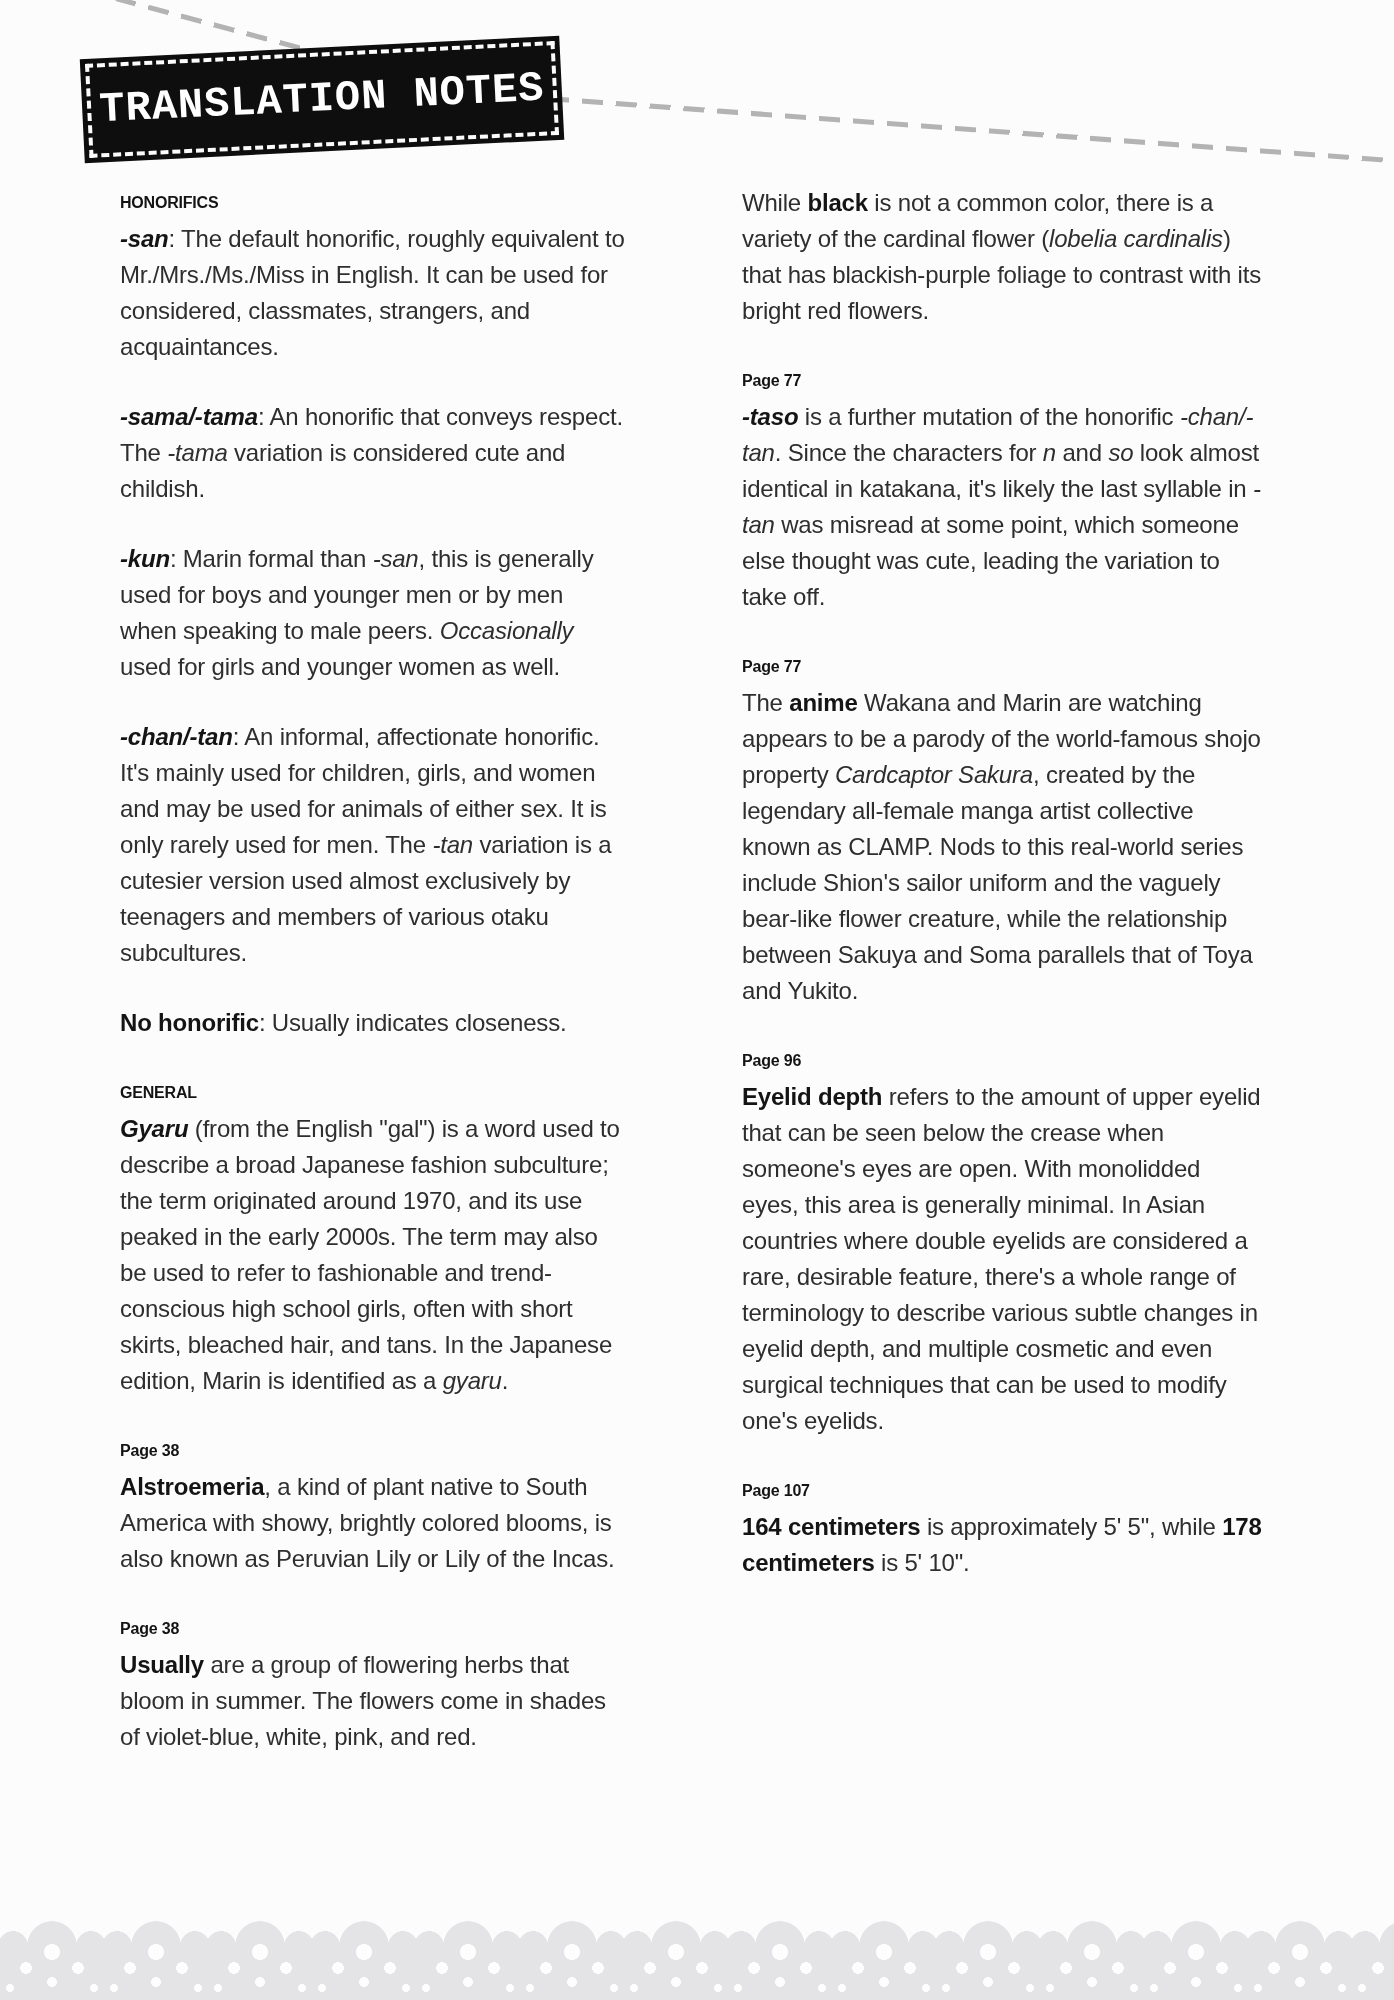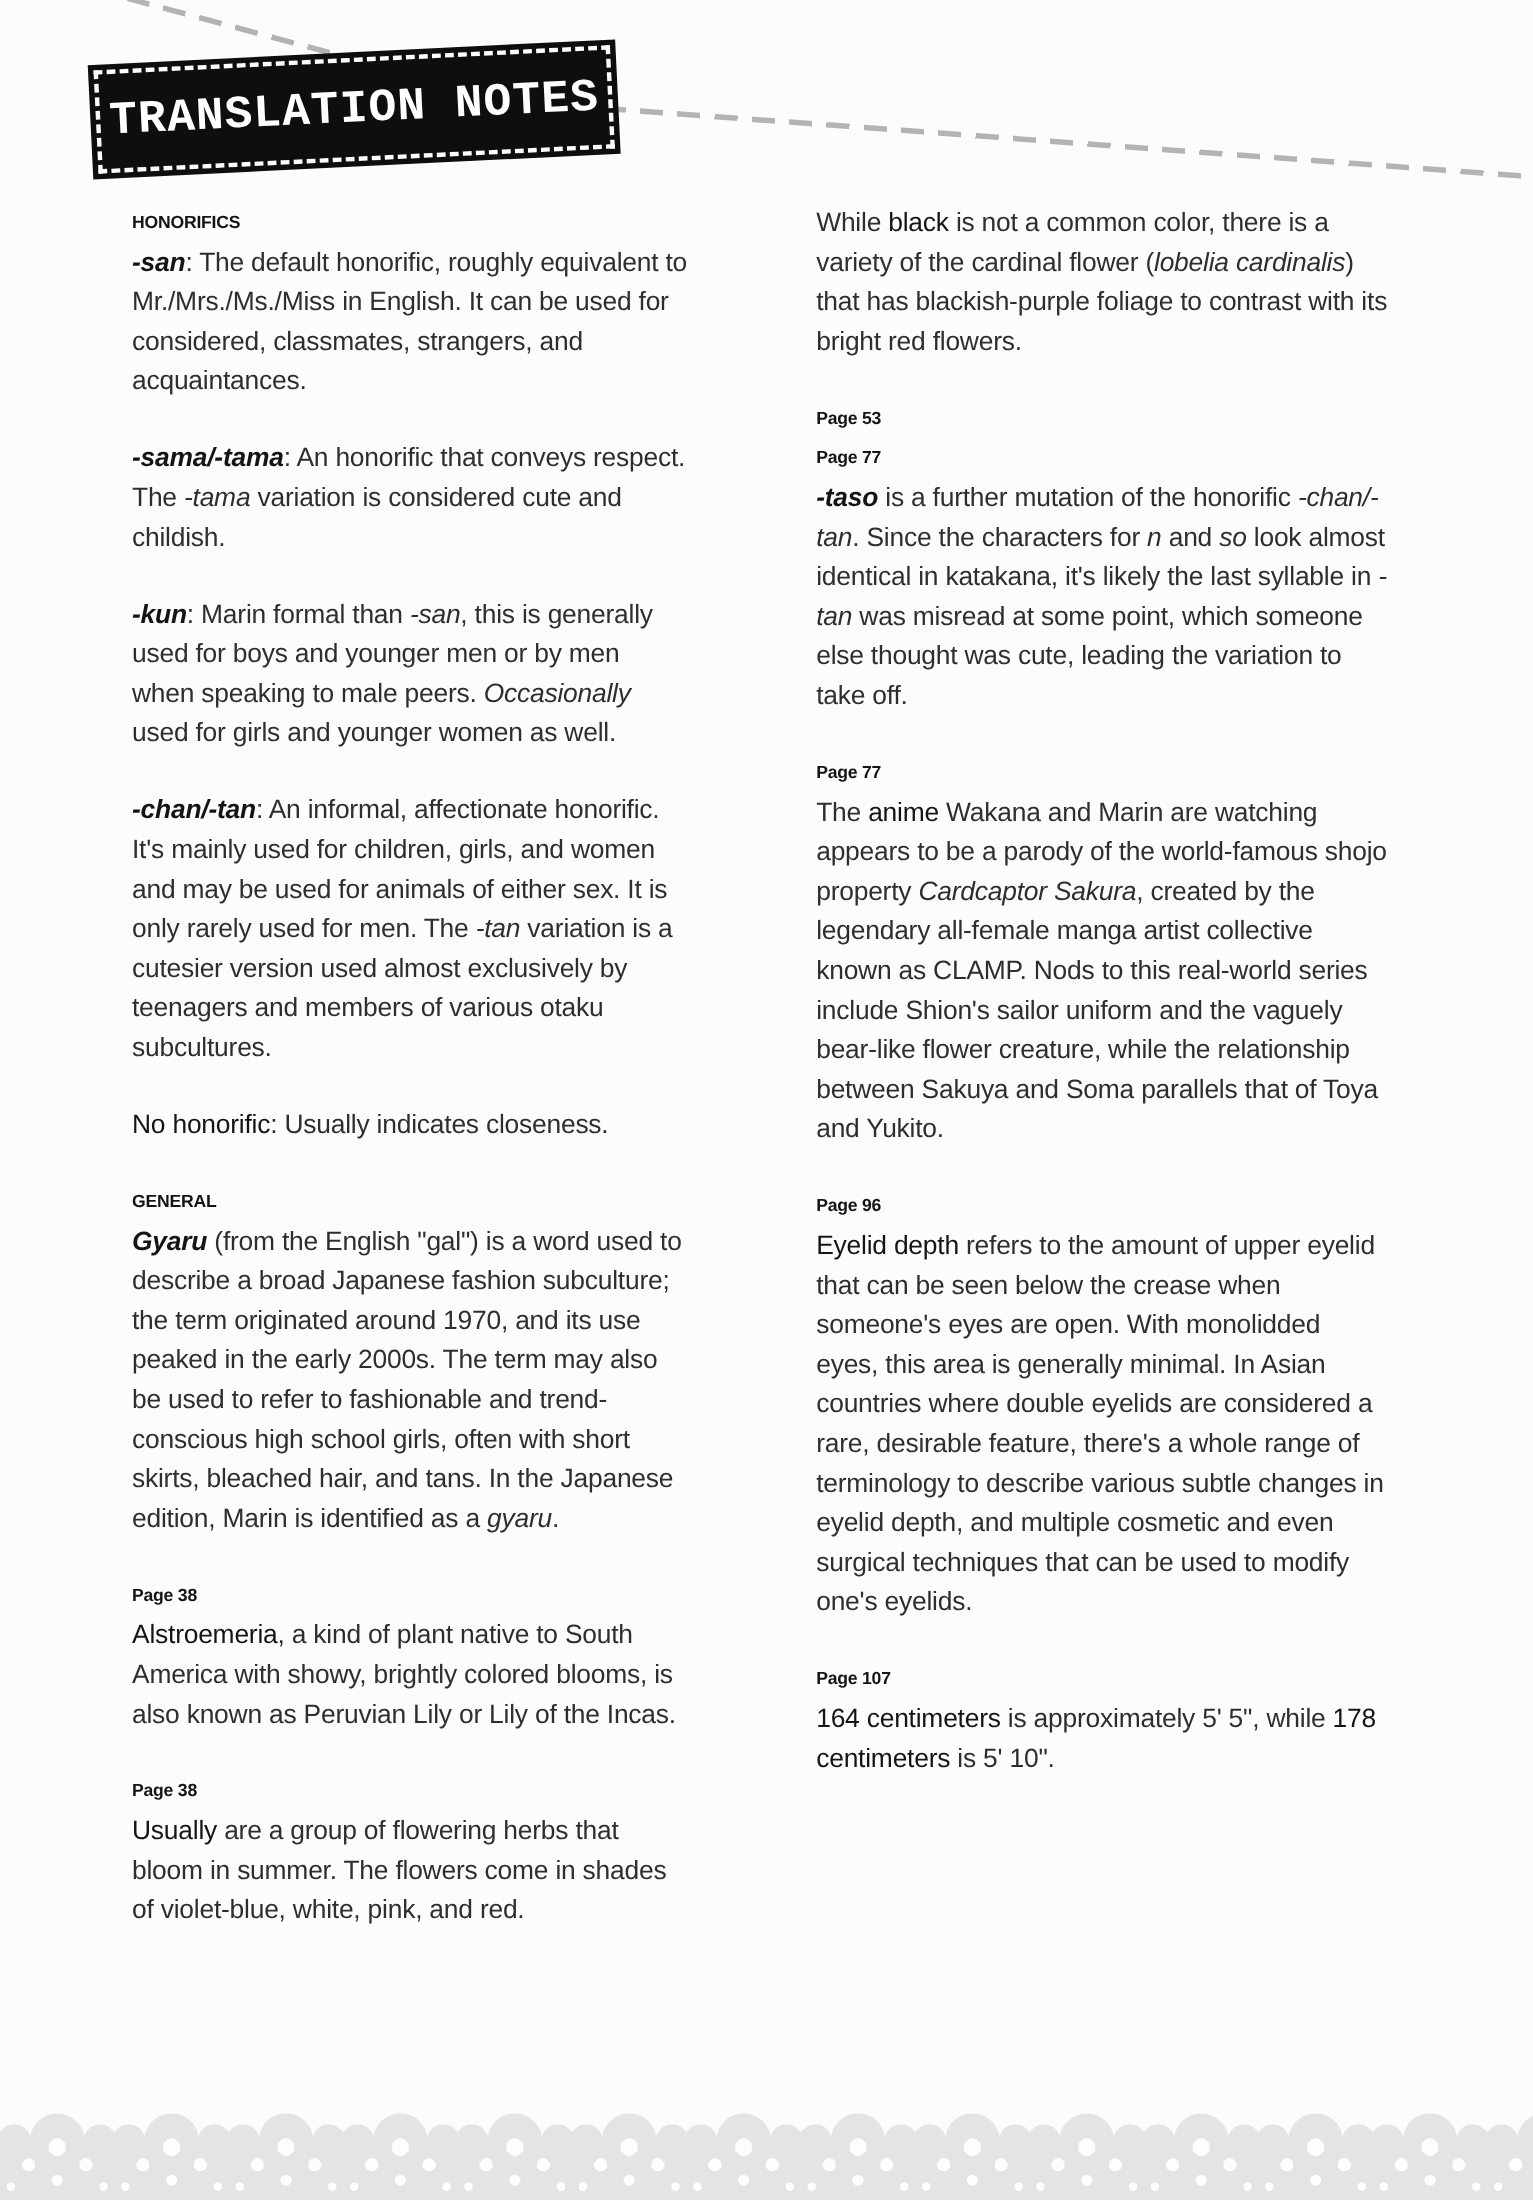--- a/index.html
+++ b/index.html
@@ -41,21 +41,21 @@
     font-family:"Liberation Mono", monospace;
     font-weight:700;font-size:42px;letter-spacing:1px;
     color:var(--banner-text);white-space:nowrap;
   }
   
   .col{position:absolute;top:185px;font-size:24px;line-height:36px;letter-spacing:-0.2px;}
   .col-left{left:120px;width:505px;}
   .col-right{left:742px;width:520px;}
   .heading{margin:0;font-size:16px;line-height:36px;font-weight:700;color:var(--heading-ink);}
   .para{margin:0 0 34px 0;}
-  .seg-b{font-weight:400;color:var(--heading-ink);}
+  .seg-b{font-weight:700;color:var(--heading-ink);}
   .seg-i{font-style:italic;}
   .seg-bi{font-weight:700;font-style:italic;color:var(--heading-ink);}
   
   .lace{position:absolute;left:0;right:0;bottom:0;height:100px;pointer-events:none;}
   .lace::before{ 
     content:"";position:absolute;left:0;right:0;top:0;height:46px;
     background-image:
       radial-gradient(circle 25px at 52px 46px, var(--lace) 98%, transparent),
       radial-gradient(circle 15px at 13px 46px, var(--lace) 98%, transparent),
       radial-gradient(circle 15px at 91px 46px, var(--lace) 98%, transparent);
@@ -96,21 +96,20 @@
       <p class="para"><span class="seg-b">No honorific</span><span class="seg-n">: Usually indicates closeness.</span></p>
       <h3 class="heading">GENERAL</h3>
       <p class="para"><span class="seg-bi">Gyaru</span><span class="seg-n"> (from the English "gal") is a word used to describe a broad Japanese fashion subculture; the term originated around 1970, and its use peaked in the early 2000s. The term may also be used to refer to fashionable and trend-conscious high school girls, often with short skirts, bleached hair, and tans. In the Japanese edition, Marin is identified as a </span><span class="seg-i">gyaru</span><span class="seg-n">.</span></p>
       <h3 class="heading">Page 38</h3>
       <p class="para"><span class="seg-b">Alstroemeria</span><span class="seg-n">, a kind of plant native to South America with showy, brightly colored blooms, is also known as Peruvian Lily or Lily of the Incas.</span></p>
       <h3 class="heading">Page 38</h3>
       <p class="para"><span class="seg-b">Usually</span><span class="seg-n"> are a group of flowering herbs that bloom in summer. The flowers come in shades of violet-blue, white, pink, and red.</span></p>
     </section>
   <section class="col col-right">
       <p class="para"><span class="seg-n">While </span><span class="seg-b">black</span><span class="seg-n"> is not a common color, there is a variety of the cardinal flower (</span><span class="seg-i">lobelia cardinalis</span><span class="seg-n">) that has blackish-purple foliage to contrast with its bright red flowers.</span></p>
-      <h3 class="heading">Page 53</h3>
       <h3 class="heading">Page 77</h3>
       <p class="para"><span class="seg-bi">-taso</span><span class="seg-n"> is a further mutation of the honorific </span><span class="seg-i">-chan/-tan</span><span class="seg-n">. Since the characters for </span><span class="seg-i">n</span><span class="seg-n"> and </span><span class="seg-i">so</span><span class="seg-n"> look almost identical in katakana, it's likely the last syllable in </span><span class="seg-i">-tan</span><span class="seg-n"> was misread at some point, which someone else thought was cute, leading the variation to take off.</span></p>
       <h3 class="heading">Page 77</h3>
       <p class="para"><span class="seg-n">The </span><span class="seg-b">anime</span><span class="seg-n"> Wakana and Marin are watching appears to be a parody of the world-famous shojo property </span><span class="seg-i">Cardcaptor Sakura</span><span class="seg-n">, created by the legendary all-female manga artist collective known as CLAMP. Nods to this real-world series include Shion's sailor uniform and the vaguely bear-like flower creature, while the relationship between Sakuya and Soma parallels that of Toya and Yukito.</span></p>
       <h3 class="heading">Page 96</h3>
       <p class="para"><span class="seg-b">Eyelid depth</span><span class="seg-n"> refers to the amount of upper eyelid that can be seen below the crease when someone's eyes are open. With monolidded eyes, this area is generally minimal. In Asian countries where double eyelids are considered a rare, desirable feature, there's a whole range of terminology to describe various subtle changes in eyelid depth, and multiple cosmetic and even surgical techniques that can be used to modify one's eyelids.</span></p>
       <h3 class="heading">Page 107</h3>
       <p class="para"><span class="seg-b">164 centimeters</span><span class="seg-n"> is approximately 5' 5", while </span><span class="seg-b">178 centimeters</span><span class="seg-n"> is 5' 10".</span></p>
     </section>
 </main>

